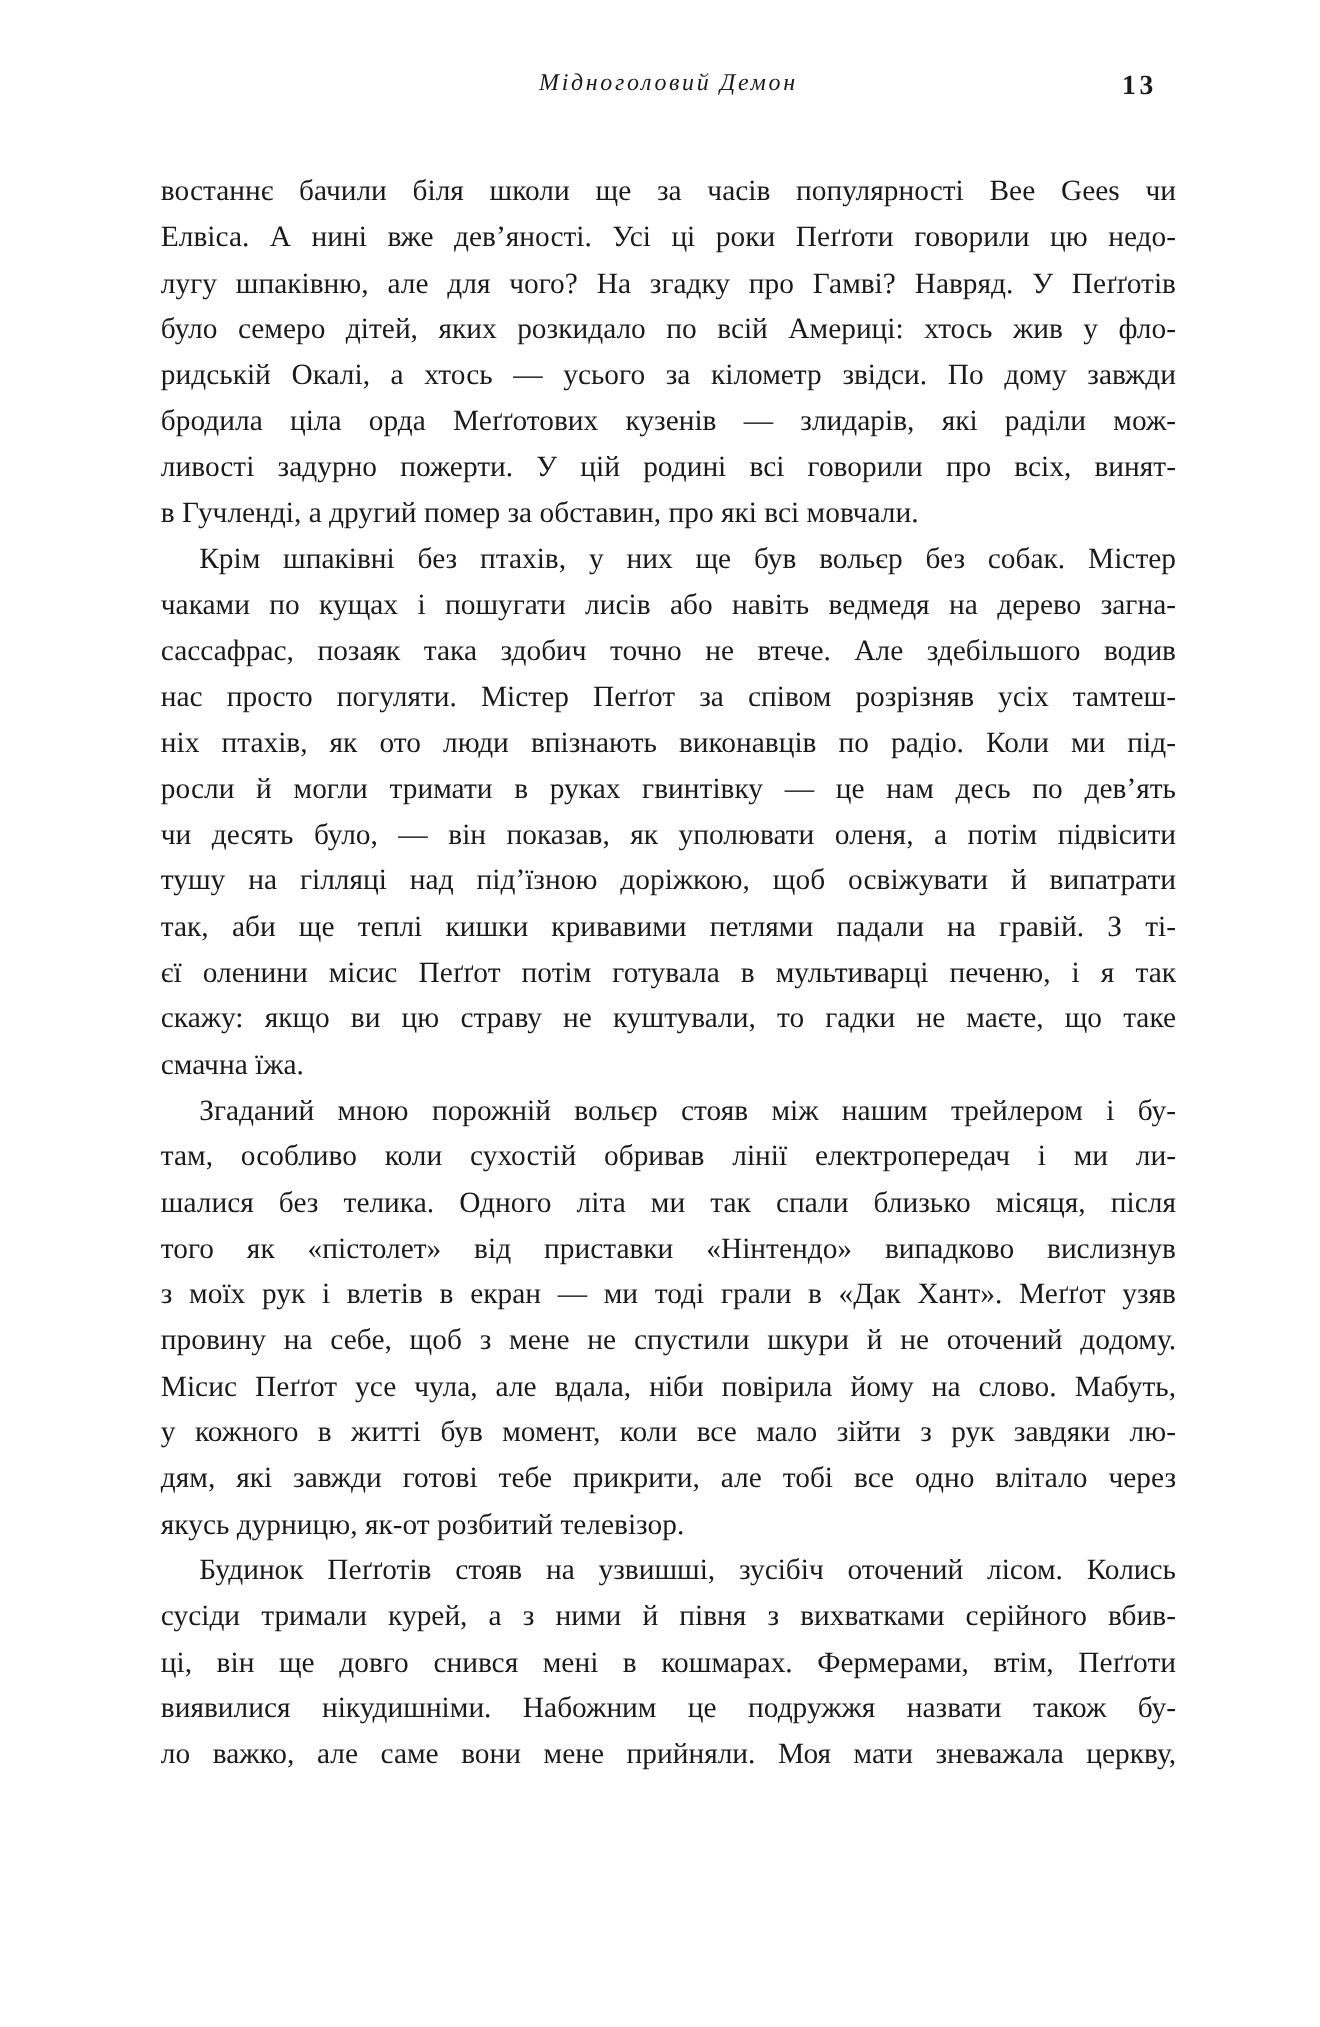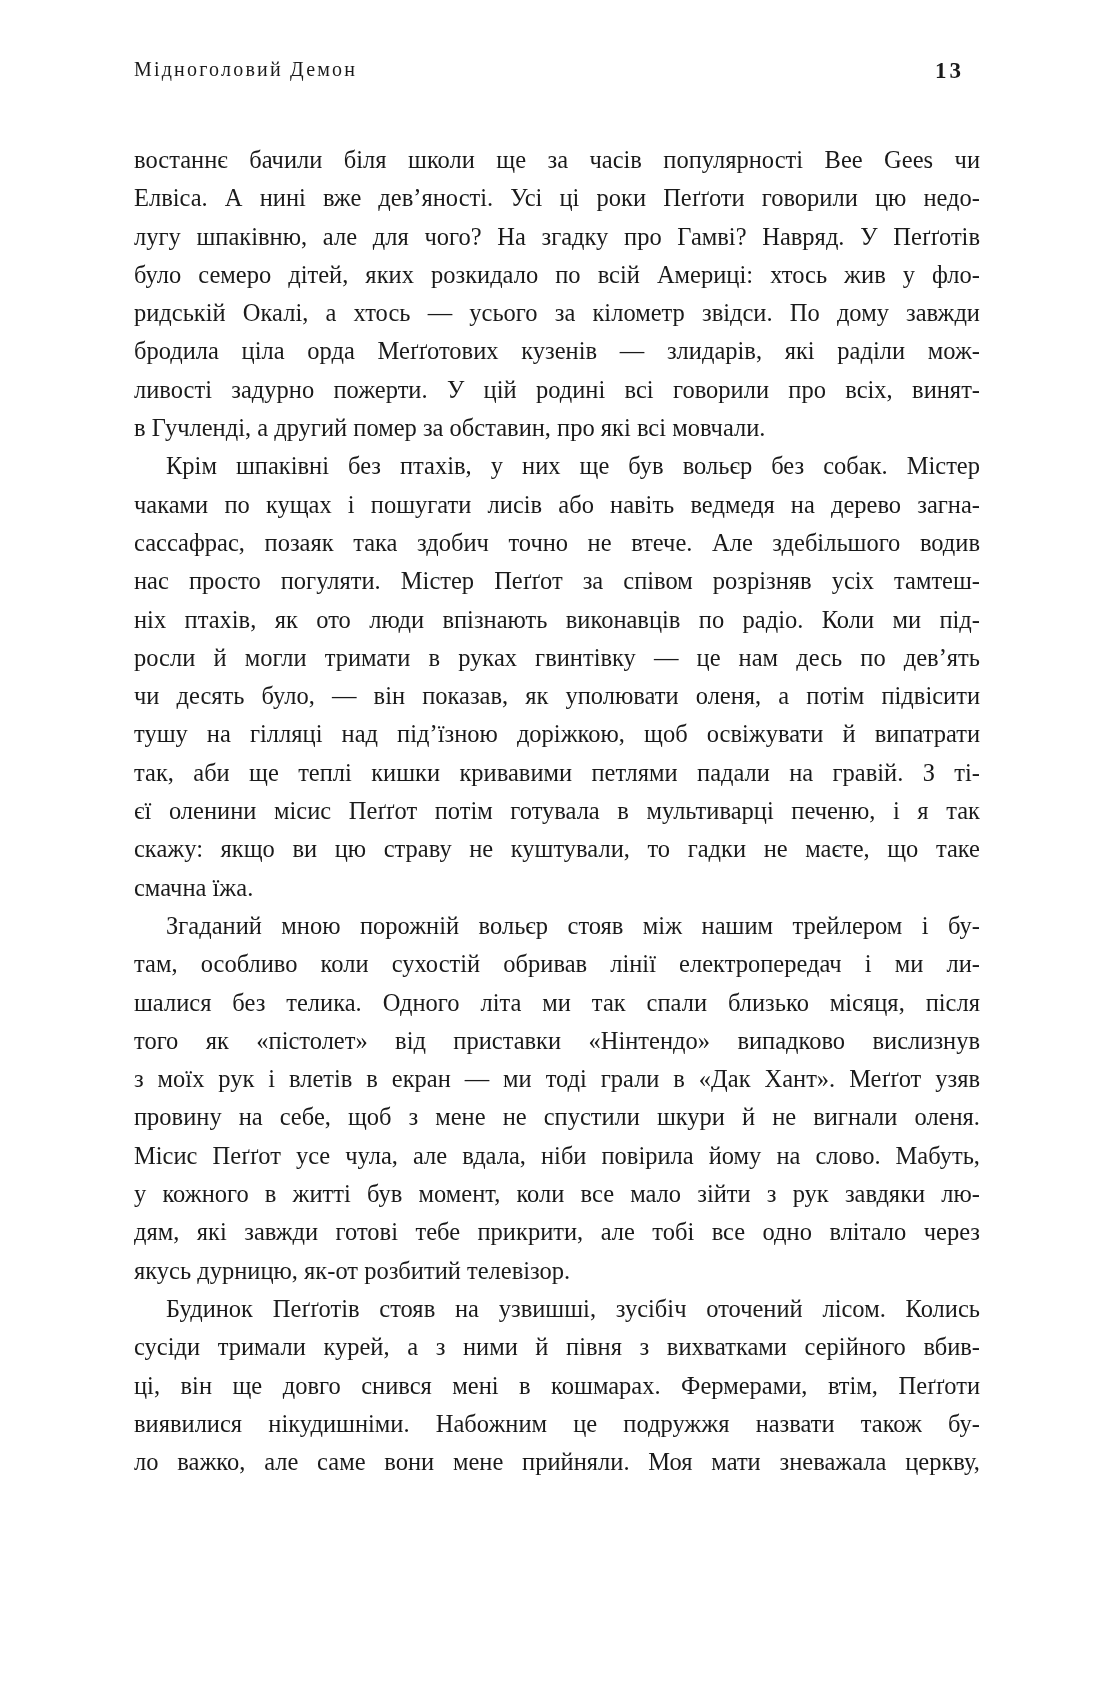--- a/index.html
+++ b/index.html
@@ -25,20 +25,22 @@
       position: absolute;
       top: 56px;
       left: 134px;
       width: 846px;
       height: 30px;
     }
     .running-title {
       position: absolute;
       left: 0;
       width: 846px;
+      text-align: center;
+      font-style: italic;
       font-size: 20px;
       letter-spacing: 2.2px;
       top: 2px;
     }
     .page-number {
       position: absolute;
       right: 16px;
       top: 2px;
       font-size: 23px;
       letter-spacing: 3px;
@@ -103,21 +105,21 @@
       <span class="line">скажу: якщо ви цю страву не куштували, то гадки не маєте, що таке</span>
       <span class="line last">смачна їжа.</span>
     </div>
 
     <div>
       <span class="line indent">Згаданий мною порожній вольєр стояв між нашим трейлером і бу-</span>
       <span class="line">там, особливо коли сухостій обривав лінії електропередач і ми ли-</span>
       <span class="line">шалися без телика. Одного літа ми так спали близько місяця, після</span>
       <span class="line">того як «пістолет» від приставки «Нінтендо» випадково вислизнув</span>
       <span class="line">з моїх рук і влетів в екран — ми тоді грали в «Дак Хант». Меґґот узяв</span>
-      <span class="line">провину на себе, щоб з мене не спустили шкури й не вигнали оленя.</span>
+      <span class="line">провину на себе, щоб з мене не спустили шкури й не оточений додому.</span>
       <span class="line">Місис Пеґґот усе чула, але вдала, ніби повірила йому на слово. Мабуть,</span>
       <span class="line">у кожного в житті був момент, коли все мало зійти з рук завдяки лю-</span>
       <span class="line">дям, які завжди готові тебе прикрити, але тобі все одно влітало через</span>
       <span class="line last">якусь дурницю, як-от розбитий телевізор.</span>
     </div>
 
     <div>
       <span class="line indent">Будинок Пеґґотів стояв на узвишші, зусібіч оточений лісом. Колись</span>
       <span class="line">сусіди тримали курей, а з ними й півня з вихватками серійного вбив-</span>
       <span class="line">ці, він ще довго снився мені в кошмарах. Фермерами, втім, Пеґґоти</span>

